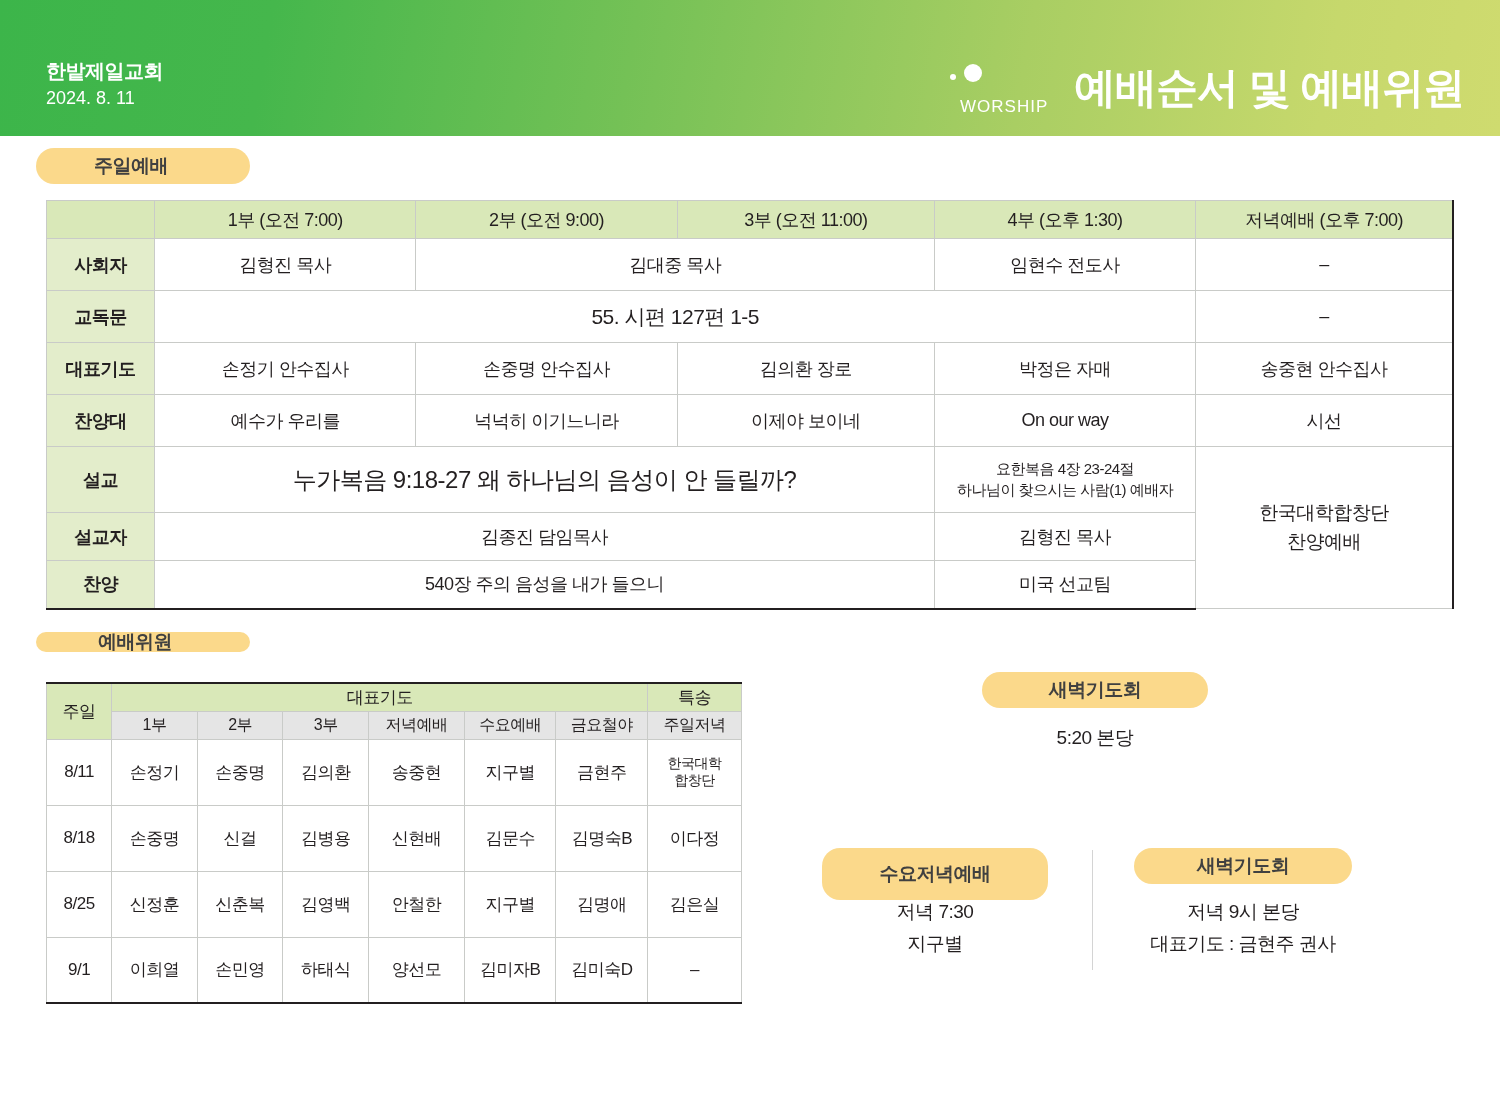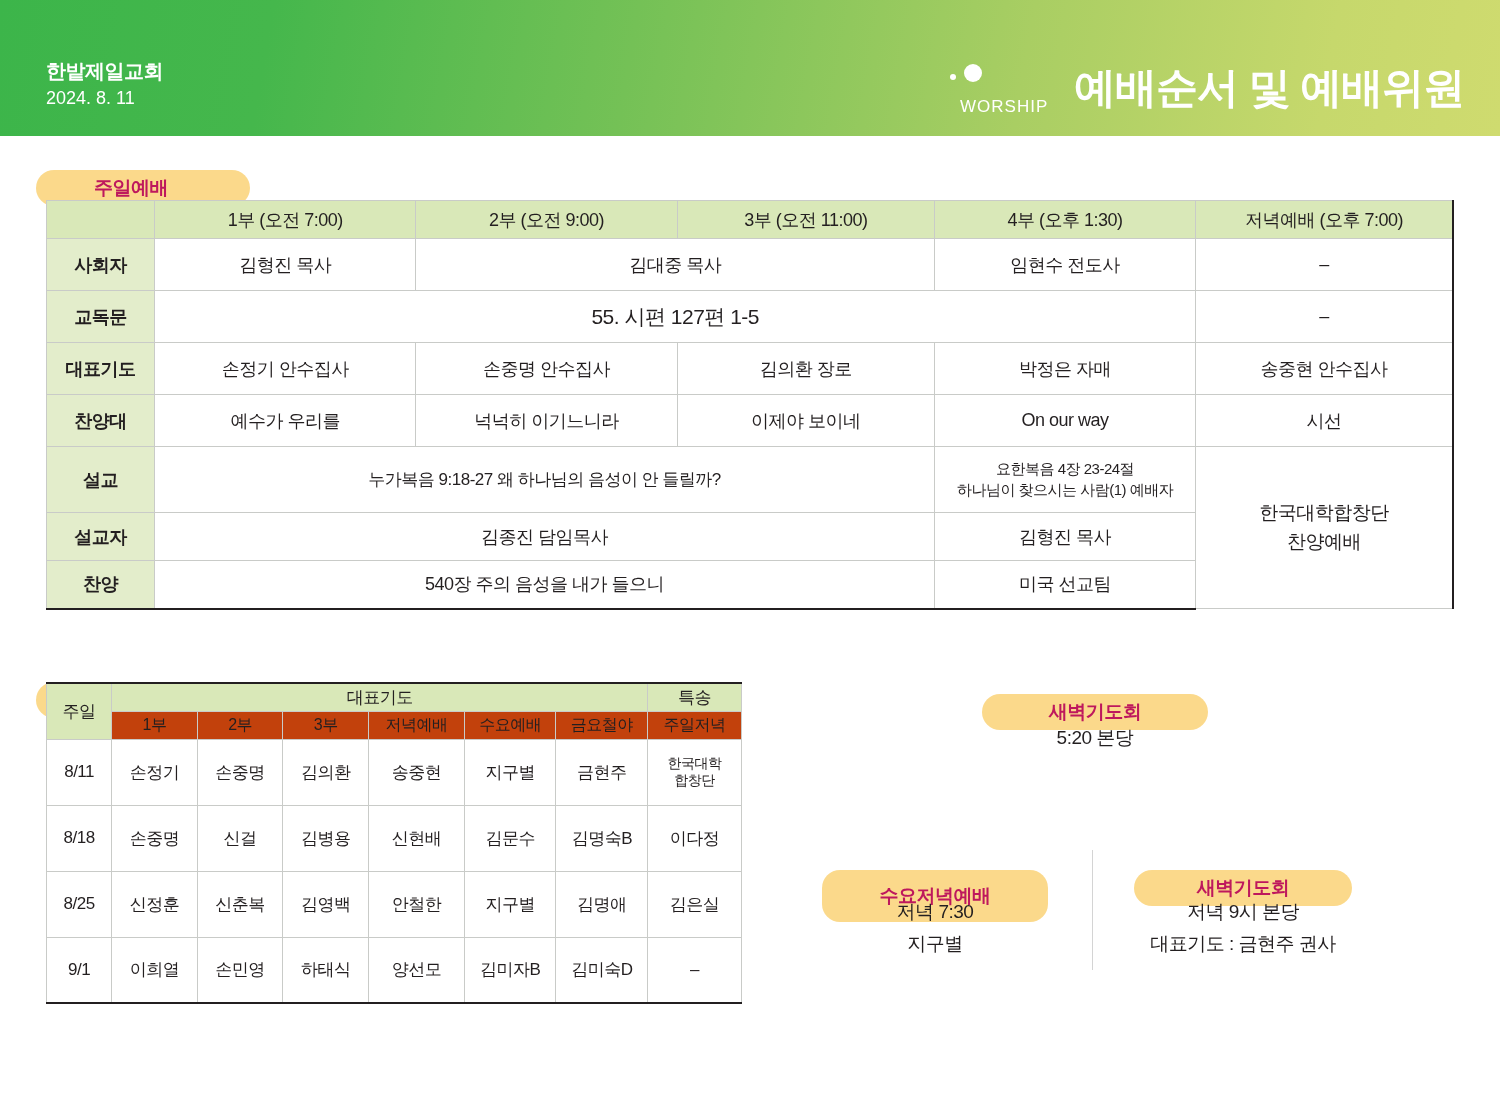--- a/index.html
+++ b/index.html
@@ -59,38 +59,37 @@
     left: 1074px; top: 60px;
     font-size: 42px; font-weight: bold; color: #ffffff;
     letter-spacing: -1px;
     white-space: nowrap;
   }
 
   
   .pill {
     background: #fbd98b;
     border-radius: 18px;
-    color: #be185d;
+    color: #404040;
     font-size: 19px;
     font-weight: bold;
     display: flex;
     align-items: center;
     justify-content: center;
     letter-spacing: -0.5px;
-    margin-top: 22px;
   }
   #pill-sunday {
     position: absolute; left: 36px; top: 148px;
     width: 214px; height: 36px;
     justify-content: flex-start;
     padding-left: 58px;
   }
   #pill-committee {
-    position: absolute; left: 36px; top: 660px;
-    width: 214px; height: 36px;
+    position: absolute; left: 36px; top: 632px;
+    width: 214px; height: 20px;
     justify-content: flex-start;
     padding-left: 62px;
   }
   #pill-dawn {
     position: absolute; left: 982px; top: 672px;
     width: 226px; height: 36px;
   }
   #pill-wed {
     position: absolute; left: 822px; top: 848px;
     width: 226px; height: 52px;
@@ -151,21 +150,21 @@
     font-size: 17px;
     font-weight: normal;
     letter-spacing: -0.5px;
   }
   .comm-table .hdr-green {
     background: #d9e8b8;
     height: 28px;
     font-size: 17px;
   }
   .comm-table .sub-green {
-    background: #c2410c;
+    background: #e5e5e5;
     height: 28px;
     font-size: 16px;
   }
   .comm-table tbody td { height: 66px; }
   .comm-table .small2 { font-size: 14px; line-height: 1.25; }
   .comm-outer-top { border-top: 2px solid #231f20 !important; }
   .comm-outer-bottom { border-bottom: 2px solid #231f20 !important; }
 
   
   .info-block {
@@ -254,21 +253,21 @@
       <td class="rowhdr">찬양대</td>
       <td>예수가 우리를</td>
       <td>넉넉히 이기느니라</td>
       <td>이제야 보이네</td>
       <td>On our way</td>
       <td class="thick-right">시선</td>
     </tr>
 
     <tr style="height:66px;">
       <td class="rowhdr">설교</td>
-      <td colspan="3" style="font-size:17px;">누가복음 9:18-27  왜 하나님의 음성이 안 들릴까?</td>
+      <td colspan="3" style="font-size:24px;">누가복음 9:18-27  왜 하나님의 음성이 안 들릴까?</td>
       <td class="two-line" style="white-space:pre-line;">요한복음 4장 23-24절
 하나님이 찾으시는 사람(1) 예배자</td>
       <td class="thick-right" rowspan="3" style="white-space:pre-line; font-size:19px; line-height:1.5;">한국대학합창단
 찬양예배</td>
     </tr>
 
     <tr style="height:48px;">
       <td class="rowhdr">설교자</td>
       <td colspan="3">김종진 담임목사</td>
       <td>김형진 목사</td>

